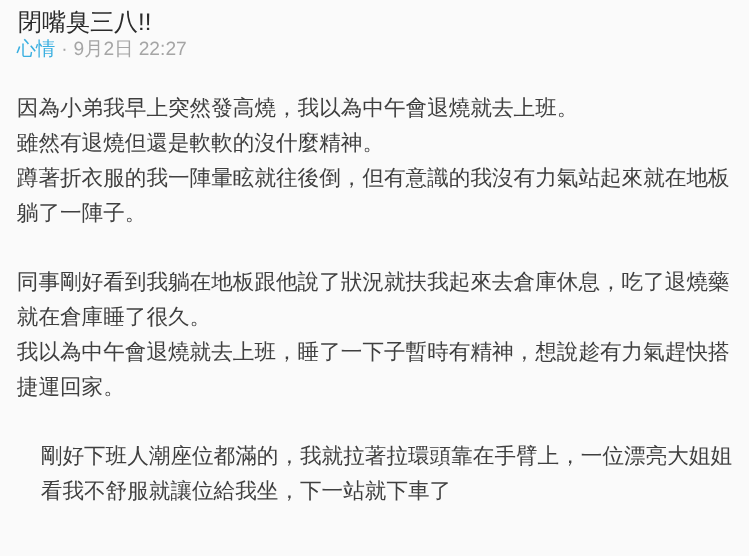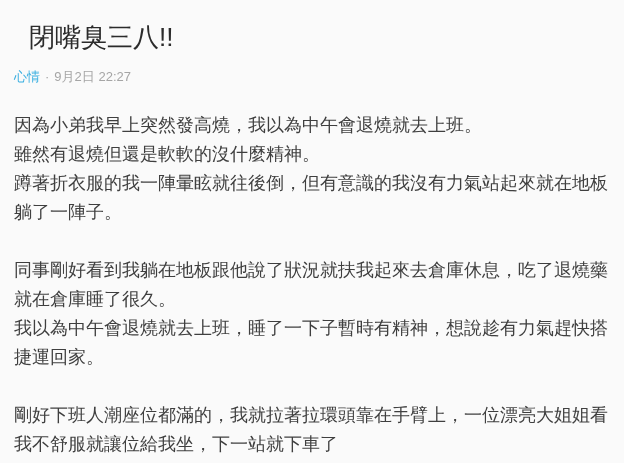--- a/index.html
+++ b/index.html
@@ -14,29 +14,29 @@
     width:624px;
     height:463px;
     background:var(--background,#fafafa);
     font-family:"Liberation Sans",sans-serif;
     overflow:hidden;
   }
   .article{
     padding:6px 14px 0 14px;
   }
   .post-title{
-    margin:15px;
-    font-size:26px;
+    margin:1px;
+    font-size:20px;
     font-weight:400;
     line-height:1.25;
     color:var(--title-color,#2b2b2b);
   }
   .post-meta{
-    margin-top:14px;
-    font-size:13px;
+    margin-top:2px;
+    font-size:16px;
     line-height:15px;
     color:var(--meta-color,#a5a5a5);
   }
   .post-category{
     color:var(--category-color,#3aafe0);
     text-decoration:none;
     cursor:pointer;
   }
   .meta-sep{
     margin:0 5px;
@@ -47,20 +47,21 @@
     line-height:29px;
     color:var(--body-text-color,#3f3f3f);
   }
   .post-body p{
     margin:0 0 29px 0;
     white-space:pre-line;
     word-break:break-word;
   }
   .post-body p:last-child{
     margin-bottom:0;
+    margin-left:20px;
   }
 </style>
 </head>
 <body>
 
 <div class="article">
   <h1 class="post-title">閉嘴臭三八!!</h1>
 
   <div class="post-meta">
     <a class="post-category">心情</a><span class="meta-sep">·</span><span class="post-date">9月2日 22:27</span>

